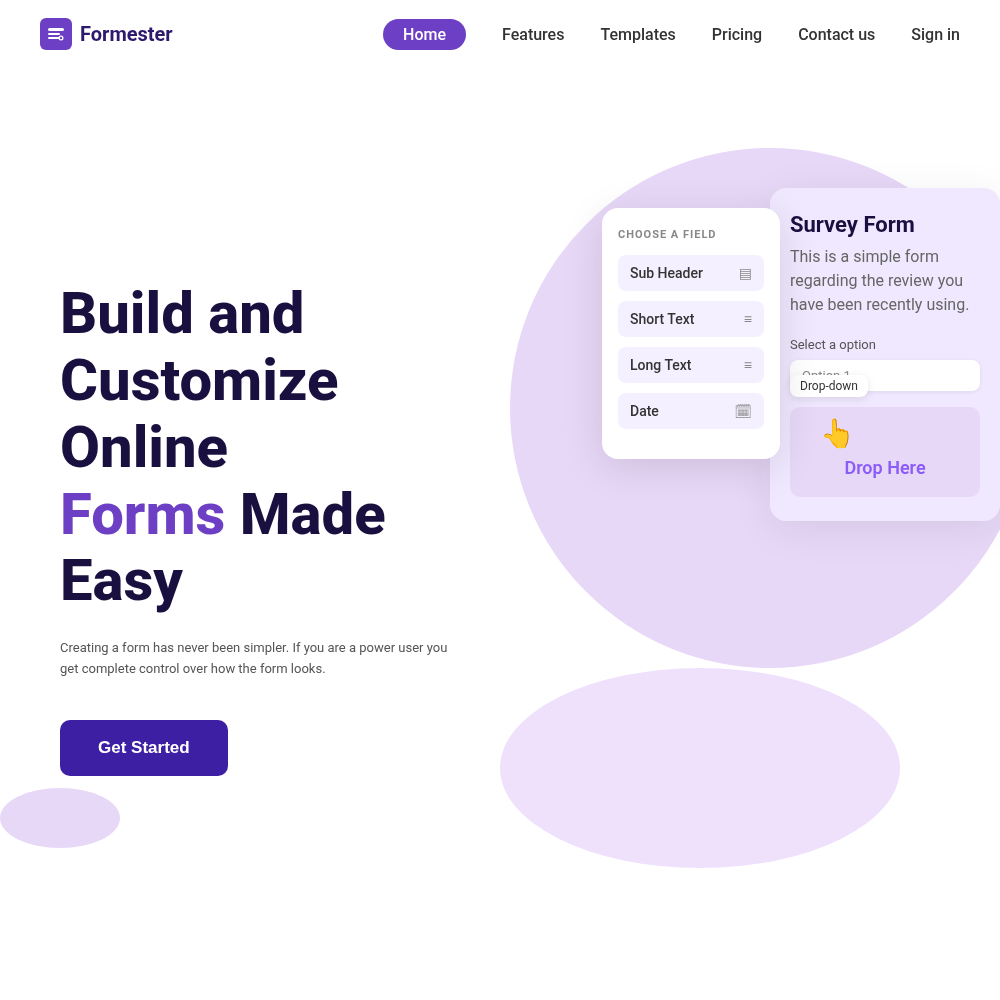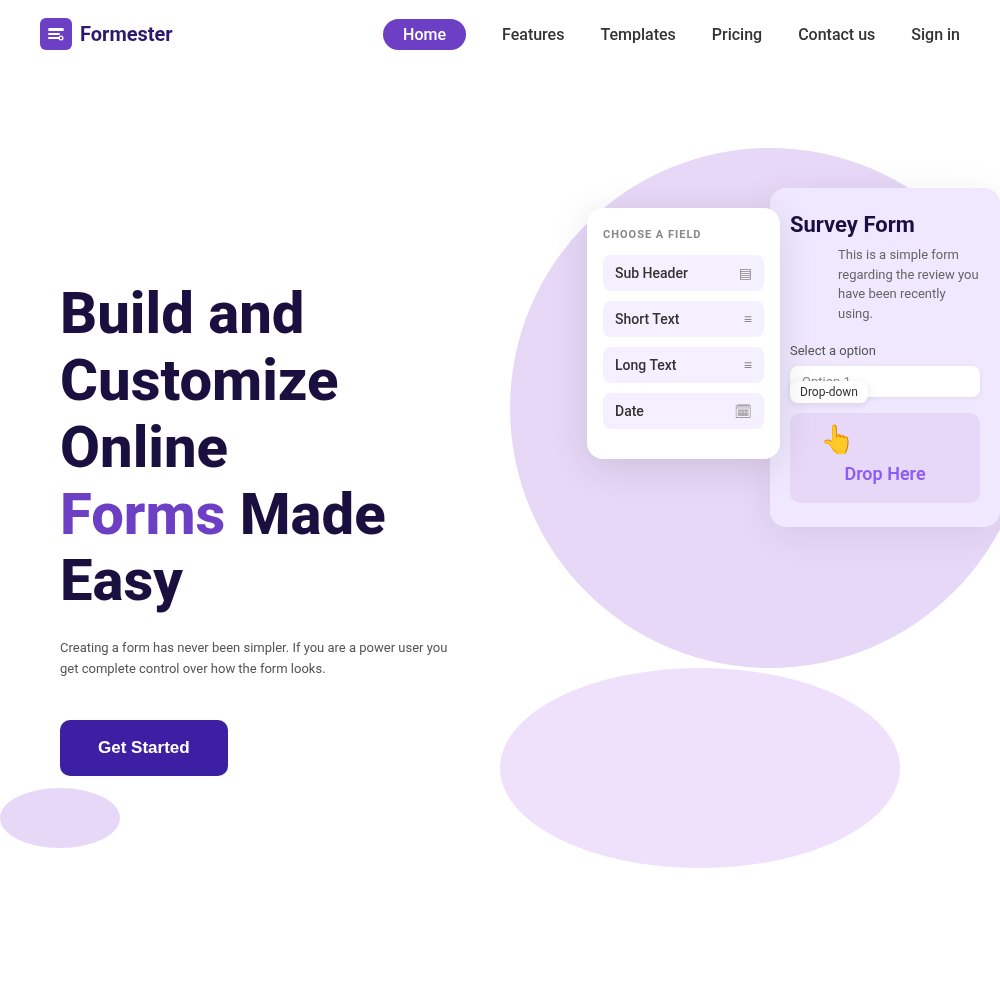--- a/index.html
+++ b/index.html
@@ -54,41 +54,41 @@
 
     
     .hero-illustration {
       position: absolute; right: 0; top: 120px; z-index: 2;
       display: flex; gap: 0; align-items: flex-start;
     }
 
     
     .field-chooser {
       background: #fff; border-radius: 16px; box-shadow: 0 8px 40px rgba(0,0,0,0.12);
-      width: 193px; padding: 20px 16px; margin-top: 20px; position: relative; z-index: 3;
+      width: 178px; padding: 20px 16px; margin-top: 20px; position: relative; z-index: 3;
     }
     .field-chooser-title {
       font-size: 11px; font-weight: 700; color: #888; letter-spacing: 1px; margin-bottom: 14px;
       text-transform: uppercase;
     }
     .field-item {
       display: flex; align-items: center; justify-content: space-between;
       background: #f5f0ff; border-radius: 8px; padding: 10px 12px;
       margin-bottom: 10px; cursor: pointer;
     }
     .field-item-text { font-size: 14px; color: #333; font-weight: 500; }
     .field-item-icon { font-size: 14px; color: #888; }
 
     
     .survey-panel {
       background: #f0e8ff; border-radius: 16px; box-shadow: 0 8px 40px rgba(0,0,0,0.08);
       width: 230px; padding: 24px 20px; margin-top: 0; position: relative; z-index: 2; margin-left: -10px;
     }
     .survey-title { font-size: 22px; font-weight: 700; color: #1a1040; margin-bottom: 8px; }
-    .survey-desc { font-size: 13px; color: #666; line-height: 1.5; margin-bottom: 20px; margin-left: 48px; }
+    .survey-desc { font-size: 16px; color: #666; line-height: 1.5; margin-bottom: 20px; }
     .survey-label { font-size: 13px; color: #555; margin-bottom: 8px; }
     .survey-select {
       background: #fff; border-radius: 8px; padding: 8px 12px;
       font-size: 13px; color: #888; margin-bottom: 16px;
       box-shadow: 0 1px 4px rgba(0,0,0,0.08);
     }
     .drop-here-area {
       background: #e8d8f8; border-radius: 10px; padding: 4px;
       display: flex; flex-direction: column; align-items: center; justify-content: center;
       min-height: 90px; position: relative;

